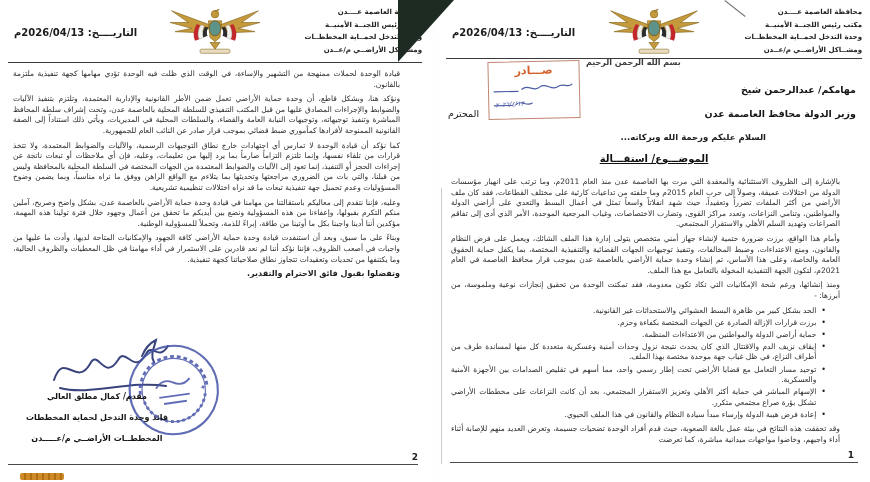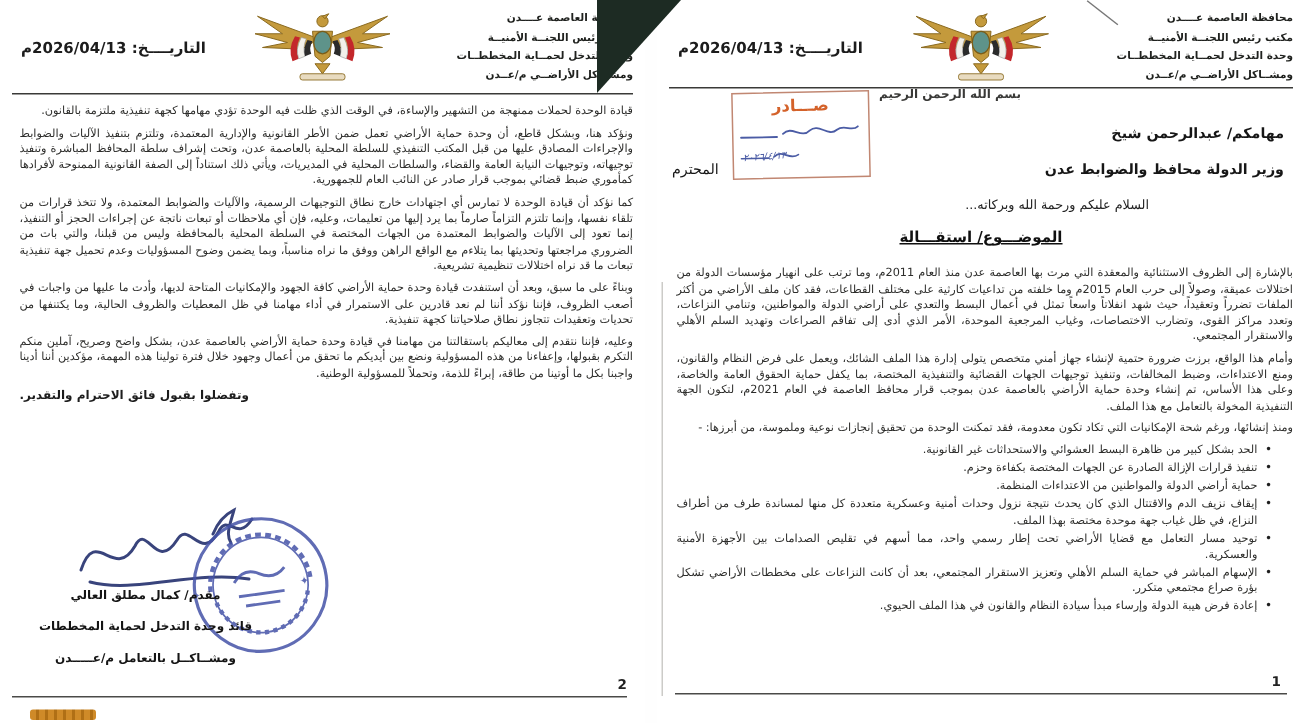--- a/index.html
+++ b/index.html
@@ -8,43 +8,43 @@
   .page{position:absolute;top:0;height:482px;background:#fff;}
   #page-left{left:0;width:430px;}
   #page-right{left:438px;width:432px;}
   
   .letterhead{position:absolute;top:6px;right:8px;width:152px;text-align:right;
     font-size:7px;font-weight:bold;color:#20221f;line-height:12.5px;}
   .emblem{position:absolute;top:3px;left:50%;transform:translateX(-50%);}
   .dateline{position:absolute;top:27px;left:14px;font-size:10px;font-weight:bold;color:#1c1c1c;}
   .hrule{position:absolute;left:8px;right:8px;height:0;border-top:1.6px solid #3a3a38;}
   
-  .body{position:absolute;left:13px;right:8px;color:#2d2d2b;}
+  .body{position:absolute;left:13px;right:30px;color:#2d2d2b;}
   .par{font-size:7.5px;line-height:10.6px;text-align:justify;margin:0 0 4px 0;}
   .bul{display:flex;gap:5px;margin:0 0 1.5px 0;padding-right:14px;}
   .bdot{font-size:8px;line-height:10.4px;color:#1e1e1e;flex:0 0 auto;}
   .bul .par{margin:0;flex:1;}
   .pagenum{position:absolute;font-size:9px;font-weight:bold;color:#222;}
   .footrule{position:absolute;height:0;border-top:1.5px solid #4a4a48;}
   
   .bismillah{position:absolute;top:58px;left:148px;font-size:8px;font-weight:bold;color:#3a3a38;text-align:right;}
   .addressee{position:absolute;right:14px;font-size:9.5px;font-weight:bold;color:#161616;}
   .honorific{position:absolute;left:10px;top:108px;font-size:9.5px;font-weight:normal;color:#161616;}
-  .salutation{position:absolute;right:104px;top:132px;font-size:8.5px;font-weight:normal;color:#222;}
+  .salutation{position:absolute;right:104px;top:132px;font-size:8.5px;font-weight:bold;color:#222;}
   .subject{position:absolute;top:153px;left:50%;transform:translateX(-50%);
     font-size:10px;font-weight:bold;color:#101010;text-decoration:underline;white-space:nowrap;}
   .sadir{position:absolute;top:61px;left:50px;width:90px;height:56px;border:1.5px solid #c18772;
     transform:rotate(-1.2deg);background:rgba(255,255,255,.6);}
   .sadir-title{font-size:11px;font-weight:bold;color:#d4622a;text-align:center;letter-spacing:4px;margin-top:2px;}
   .sadir-hand{position:absolute;left:3px;right:3px;}
   .sadir-date{position:absolute;left:6px;top:38px;font-size:6.5px;color:#4b5ca5;transform:rotate(-3deg);font-style:italic;}
   
   .sigblock{position:absolute;left:22px;top:386px;width:150px;text-align:center;
     font-size:8px;font-weight:bold;color:#151515;line-height:21px;}
-  .closing{font-size:8px;font-weight:bold;color:#1d1d1d;text-align:left;margin:2px 0 0 0;}
+  .closing{font-size:8px;font-weight:bold;color:#1d1d1d;text-align:right;margin:2px 0 0 0;}
   .scan-tri{position:absolute;left:398px;top:0;width:56px;height:62px;
     background:#1d2b23;clip-path:polygon(0 0,100% 0,0 100%);}
   .scan-line{position:absolute;left:441px;top:188px;width:1px;height:276px;background:#cccbc8;}
   .scratch{position:absolute;left:722px;top:8px;width:26px;height:1px;background:#777;transform:rotate(38deg);}
   .hl-orange{position:absolute;left:20px;top:473px;width:44px;height:7px;border-radius:2px;
     background:repeating-linear-gradient(90deg,#cf8a28 0 4px,#b06f15 4px 6px);}
 </style>
 </head>
 <body>
 
@@ -82,22 +82,22 @@
       </svg>
     </div>
 
     <div class="dateline">التاريــــخ: 2026/04/13م</div>
     <div class="hrule" style="top:62px"></div>
 
     <div class="body" style="top:69px">
       <p class="par">قيادة الوحدة لحملات ممنهجة من التشهير والإساءة، في الوقت الذي ظلت فيه الوحدة تؤدي مهامها كجهة تنفيذية ملتزمة بالقانون.</p>
       <p class="par">ونؤكد هنا، وبشكل قاطع، أن وحدة حماية الأراضي تعمل ضمن الأطر القانونية والإدارية المعتمدة، وتلتزم بتنفيذ الآليات والضوابط والإجراءات المصادق عليها من قبل المكتب التنفيذي للسلطة المحلية بالعاصمة عدن، وتحت إشراف سلطة المحافظ المباشرة وتنفيذ توجيهاته، وتوجيهات النيابة العامة والقضاء، والسلطات المحلية في المديريات، ويأتي ذلك استناداً إلى الصفة القانونية الممنوحة لأفرادها كمأموري ضبط قضائي بموجب قرار صادر عن النائب العام للجمهورية.</p>
       <p class="par">كما نؤكد أن قيادة الوحدة لا تمارس أي اجتهادات خارج نطاق التوجيهات الرسمية، والآليات والضوابط المعتمدة، ولا تتخذ قرارات من تلقاء نفسها، وإنما تلتزم التزاماً صارماً بما يرد إليها من تعليمات، وعليه، فإن أي ملاحظات أو تبعات ناتجة عن إجراءات الحجز أو التنفيذ، إنما تعود إلى الآليات والضوابط المعتمدة من الجهات المختصة في السلطة المحلية بالمحافظة وليس من قبلنا، والتي بات من الضروري مراجعتها وتحديثها بما يتلاءم مع الواقع الراهن ووفق ما نراه مناسباً، وبما يضمن وضوح المسؤوليات وعدم تحميل جهة تنفيذية تبعات ما قد نراه اختلالات تنظيمية تشريعية.</p>
+      <p class="par">وعليه، فإننا نتقدم إلى معاليكم باستقالتنا من مهامنا في قيادة وحدة حماية الأراضي بالعاصمة عدن، بشكل واضح وصريح، آملين منكم التكرم بقبولها، وإعفاءنا من هذه المسؤولية ونضع بين أيديكم ما تحقق من أعمال وجهود خلال فترة تولينا هذه المهمة، مؤكدين أننا أدينا واجبنا بكل ما أوتينا من طاقة، إبراءً للذمة، وتحملاً للمسؤولية الوطنية.</p>
       <p class="par">وبناءً على ما سبق، وبعد أن استنفدت قيادة وحدة حماية الأراضي كافة الجهود والإمكانيات المتاحة لديها، وأدت ما عليها من واجبات في أصعب الظروف، فإننا نؤكد أننا لم نعد قادرين على الاستمرار في أداء مهامنا في ظل المعطيات والظروف الحالية، وما يكتنفها من تحديات وتعقيدات تتجاوز نطاق صلاحياتنا كجهة تنفيذية.</p>
-      <p class="par">وعليه، فإننا نتقدم إلى معاليكم باستقالتنا من مهامنا في قيادة وحدة حماية الأراضي بالعاصمة عدن، بشكل واضح وصريح، آملين منكم التكرم بقبولها، وإعفاءنا من هذه المسؤولية ونضع بين أيديكم ما تحقق من أعمال وجهود خلال فترة تولينا هذه المهمة، مؤكدين أننا أدينا واجبنا بكل ما أوتينا من طاقة، إبراءً للذمة، وتحملاً للمسؤولية الوطنية.</p>
       <p class="closing">وتفضلوا بقبول فائق الاحترام والتقدير.</p>
     </div>
 
     <div style="position:absolute;left:46px;top:336px">
       <svg width="130" height="62" viewBox="0 0 130 62">
         <g fill="none" stroke="#24306e" stroke-width="2" stroke-linecap="round" opacity="0.9">
           <path d="M8,44 C18,14 30,52 44,28 C52,12 58,46 72,24 C80,10 88,40 100,18 C106,6 112,26 122,10"></path>
           <path d="M14,52 C44,60 84,44 120,50"></path>
           <path d="M96,20 c4,-10 10,-14 14,-16 c-2,8 -6,16 -2,22"></path>
         </g>
@@ -112,21 +112,21 @@
         <path d="M18,58 a33,33 0 0 0 64,0" fill="none" stroke="#4553a8" stroke-width="3" stroke-dasharray="3 3"></path>
         <path d="M32,46 q8,-10 18,-4 q10,6 18,-2 M34,56 h32 M38,63 h24" fill="none" stroke="#4553a8" stroke-width="2"></path>
         <text x="8" y="54" font-size="8" fill="#4553a8">✦</text>
         <text x="84" y="54" font-size="8" fill="#4553a8">✦</text>
       </svg>
     </div>
 
     <div class="sigblock">
       <div>مقدم/ كمال مطلق العالي</div>
       <div>قائد وحدة التدخل لحماية المخططات</div>
-      <div>ومشــاكــل بالتعامل م/عـــــدن</div>
+      <div>المخططــات الأراضــي م/عـــــدن</div>
     </div>
 
     <div class="footrule" style="top:464px;left:8px;right:12px"></div>
     <div class="pagenum" style="right:12px;top:452px">2</div>
     <div class="hl-orange"></div>
   </div>
 
   <div class="page" id="page-right">
 
     <div class="letterhead">
@@ -173,60 +173,61 @@
       </div>
       <div class="sadir-hand" style="top:32px">
         <svg width="84" height="12" viewBox="0 0 84 12">
           <path d="M2,8 h18 M24,7 c5,-5 10,3 16,-1" fill="none" stroke="#4b5ca5" stroke-width="1.1" stroke-linecap="round"></path>
         </svg>
       </div>
       <div class="sadir-date">٢٠٢٦/٤/١٣</div>
     </div>
 
     <div class="addressee" style="top:84px">مهامكم/ عبدالرحمن شيخ</div>
-    <div class="addressee" style="top:108px">وزير الدولة محافظ والضوابط عدن</div>
+    <div class="addressee" style="top:108px">وزير الدولة محافظ العاصمة عدن</div>
     <div class="honorific">المحترم</div>
 
     <div class="salutation">السلام عليكم ورحمة الله وبركاته...</div>
     <div class="subject">الموضـــوع/ استقـــالة</div>
 
     <div class="body" style="top:177px">
       <p class="par">بالإشارة إلى الظروف الاستثنائية والمعقدة التي مرت بها العاصمة عدن منذ العام 2011م، وما ترتب على انهيار مؤسسات الدولة من اختلالات عميقة، وصولاً إلى حرب العام 2015م وما خلفته من تداعيات كارثية على مختلف القطاعات، فقد كان ملف الأراضي من أكثر الملفات تضرراً وتعقيداً، حيث شهد انفلاتاً واسعاً تمثل في أعمال البسط والتعدي على أراضي الدولة والمواطنين، وتنامي النزاعات، وتعدد مراكز القوى، وتضارب الاختصاصات، وغياب المرجعية الموحدة، الأمر الذي أدى إلى تفاقم الصراعات وتهديد السلم الأهلي والاستقرار المجتمعي.</p>
       <p class="par">وأمام هذا الواقع، برزت ضرورة حتمية لإنشاء جهاز أمني متخصص يتولى إدارة هذا الملف الشائك، ويعمل على فرض النظام والقانون، ومنع الاعتداءات، وضبط المخالفات، وتنفيذ توجيهات الجهات القضائية والتنفيذية المختصة، بما يكفل حماية الحقوق العامة والخاصة، وعلى هذا الأساس، تم إنشاء وحدة حماية الأراضي بالعاصمة عدن بموجب قرار محافظ العاصمة في العام 2021م، لتكون الجهة التنفيذية المخولة بالتعامل مع هذا الملف.</p>
       <p class="par">ومنذ إنشائها، ورغم شحة الإمكانيات التي تكاد تكون معدومة، فقد تمكنت الوحدة من تحقيق إنجازات نوعية وملموسة، من أبرزها: -</p>
 
       <div class="bul">
         <span class="bdot">•</span>
         <p class="par">الحد بشكل كبير من ظاهرة البسط العشوائي والاستحداثات غير القانونية.</p>
       </div>
       <div class="bul">
         <span class="bdot">•</span>
-        <p class="par">تنفيذ قرارات الإزالة الصادرة عن الجهات المختصة بكفاءة وحزم.</p>
+        <p class="par">برزت قرارات الإزالة الصادرة عن الجهات المختصة بكفاءة وحزم.</p>
       </div>
       <div class="bul">
         <span class="bdot">•</span>
         <p class="par">حماية أراضي الدولة والمواطنين من الاعتداءات المنظمة.</p>
       </div>
       <div class="bul">
         <span class="bdot">•</span>
         <p class="par">إيقاف نزيف الدم والاقتتال الذي كان يحدث نتيجة نزول وحدات أمنية وعسكرية متعددة كل منها لمساندة طرف من أطراف النزاع، في ظل غياب جهة موحدة مختصة بهذا الملف.</p>
       </div>
       <div class="bul">
         <span class="bdot">•</span>
         <p class="par">توحيد مسار التعامل مع قضايا الأراضي تحت إطار رسمي واحد، مما أسهم في تقليص الصدامات بين الأجهزة الأمنية والعسكرية.</p>
       </div>
       <div class="bul">
         <span class="bdot">•</span>
-        <p class="par">الإسهام المباشر في حماية السلم الأهلي وتعزيز الاستقرار المجتمعي، بعد أن كانت النزاعات على مخططات الأراضي تشكل بؤرة صراع مجتمعي متكرر.</p>
+        <p class="par">الإسهام المباشر في حماية أكثر الأهلي وتعزيز الاستقرار المجتمعي، بعد أن كانت النزاعات على مخططات الأراضي تشكل بؤرة صراع مجتمعي متكرر.</p>
       </div>
       <div class="bul">
         <span class="bdot">•</span>
         <p class="par">إعادة فرض هيبة الدولة وإرساء مبدأ سيادة النظام والقانون في هذا الملف الحيوي.</p>
       </div>
 
+      <p class="par" style="margin-top:4px">وقد تحققت هذه النتائج في بيئة عمل بالغة الصعوبة، حيث قدم أفراد الوحدة تضحيات جسيمة، وتعرض العديد منهم للإصابة أثناء أداء واجبهم، وخاضوا مواجهات ميدانية مباشرة، كما تعرضت</p>
     </div>
 
     <div class="footrule" style="top:462px;left:12px;right:12px"></div>
     <div class="pagenum" style="right:16px;top:450px">1</div>
   </div>
 
   <div class="scan-tri"></div>
   <div class="scan-line"></div>
   <div class="scratch"></div>
 </div>

